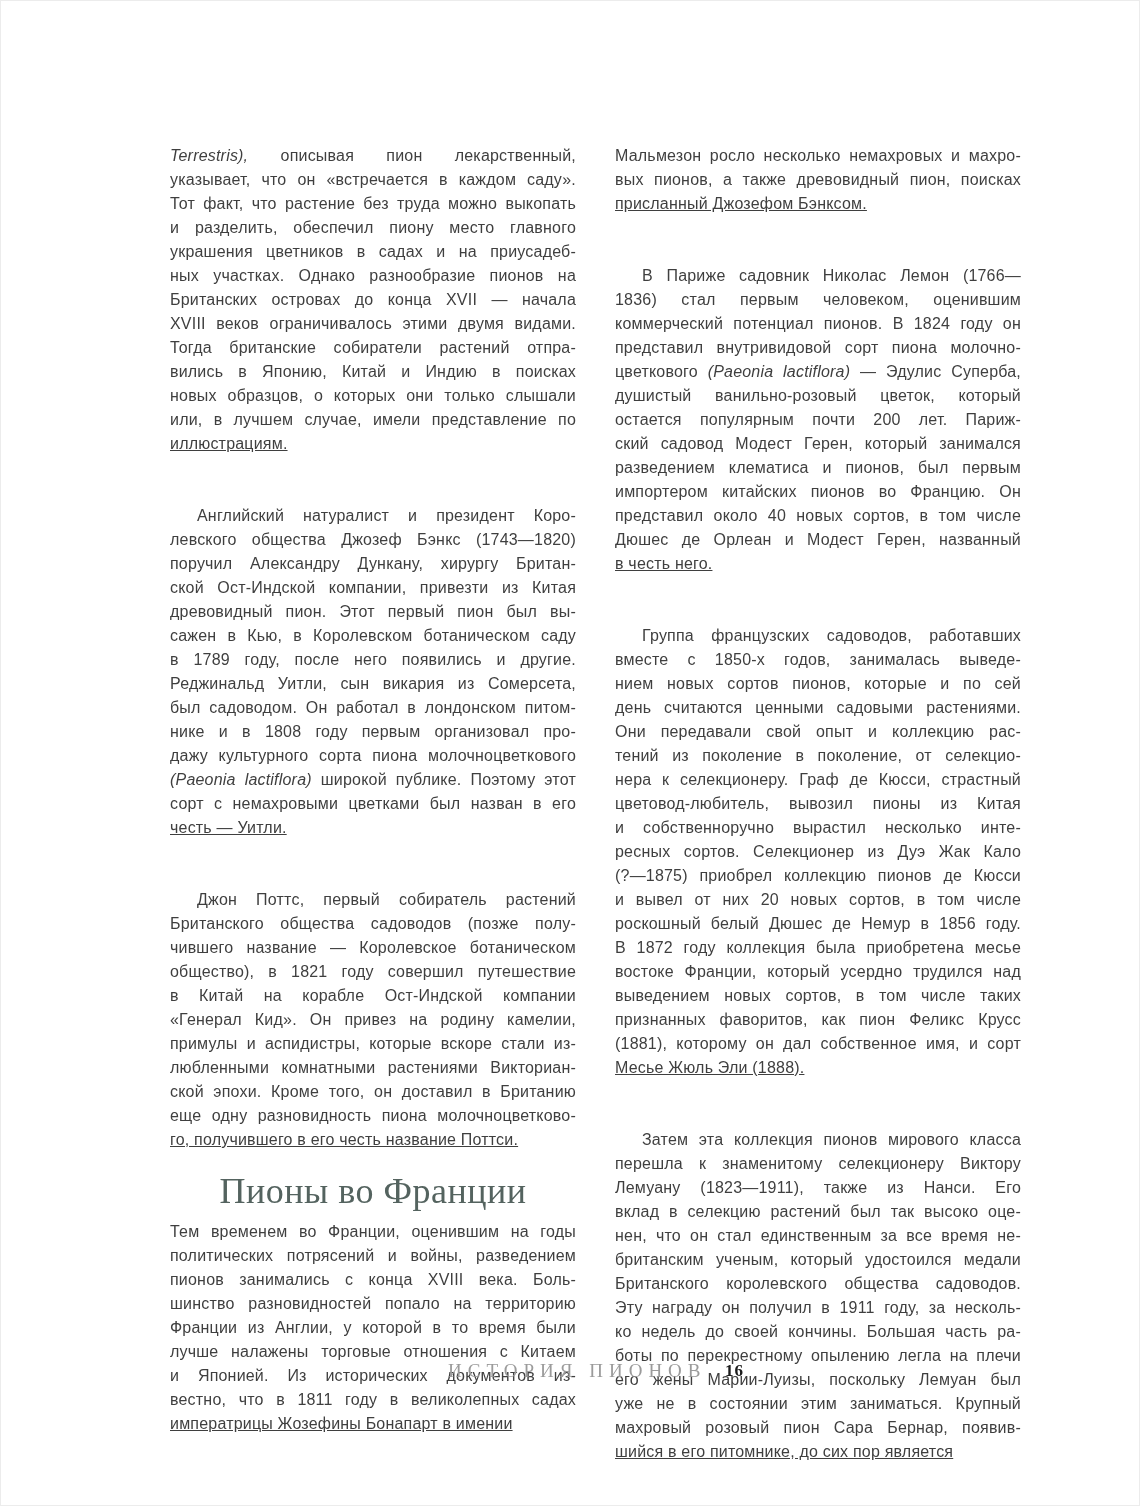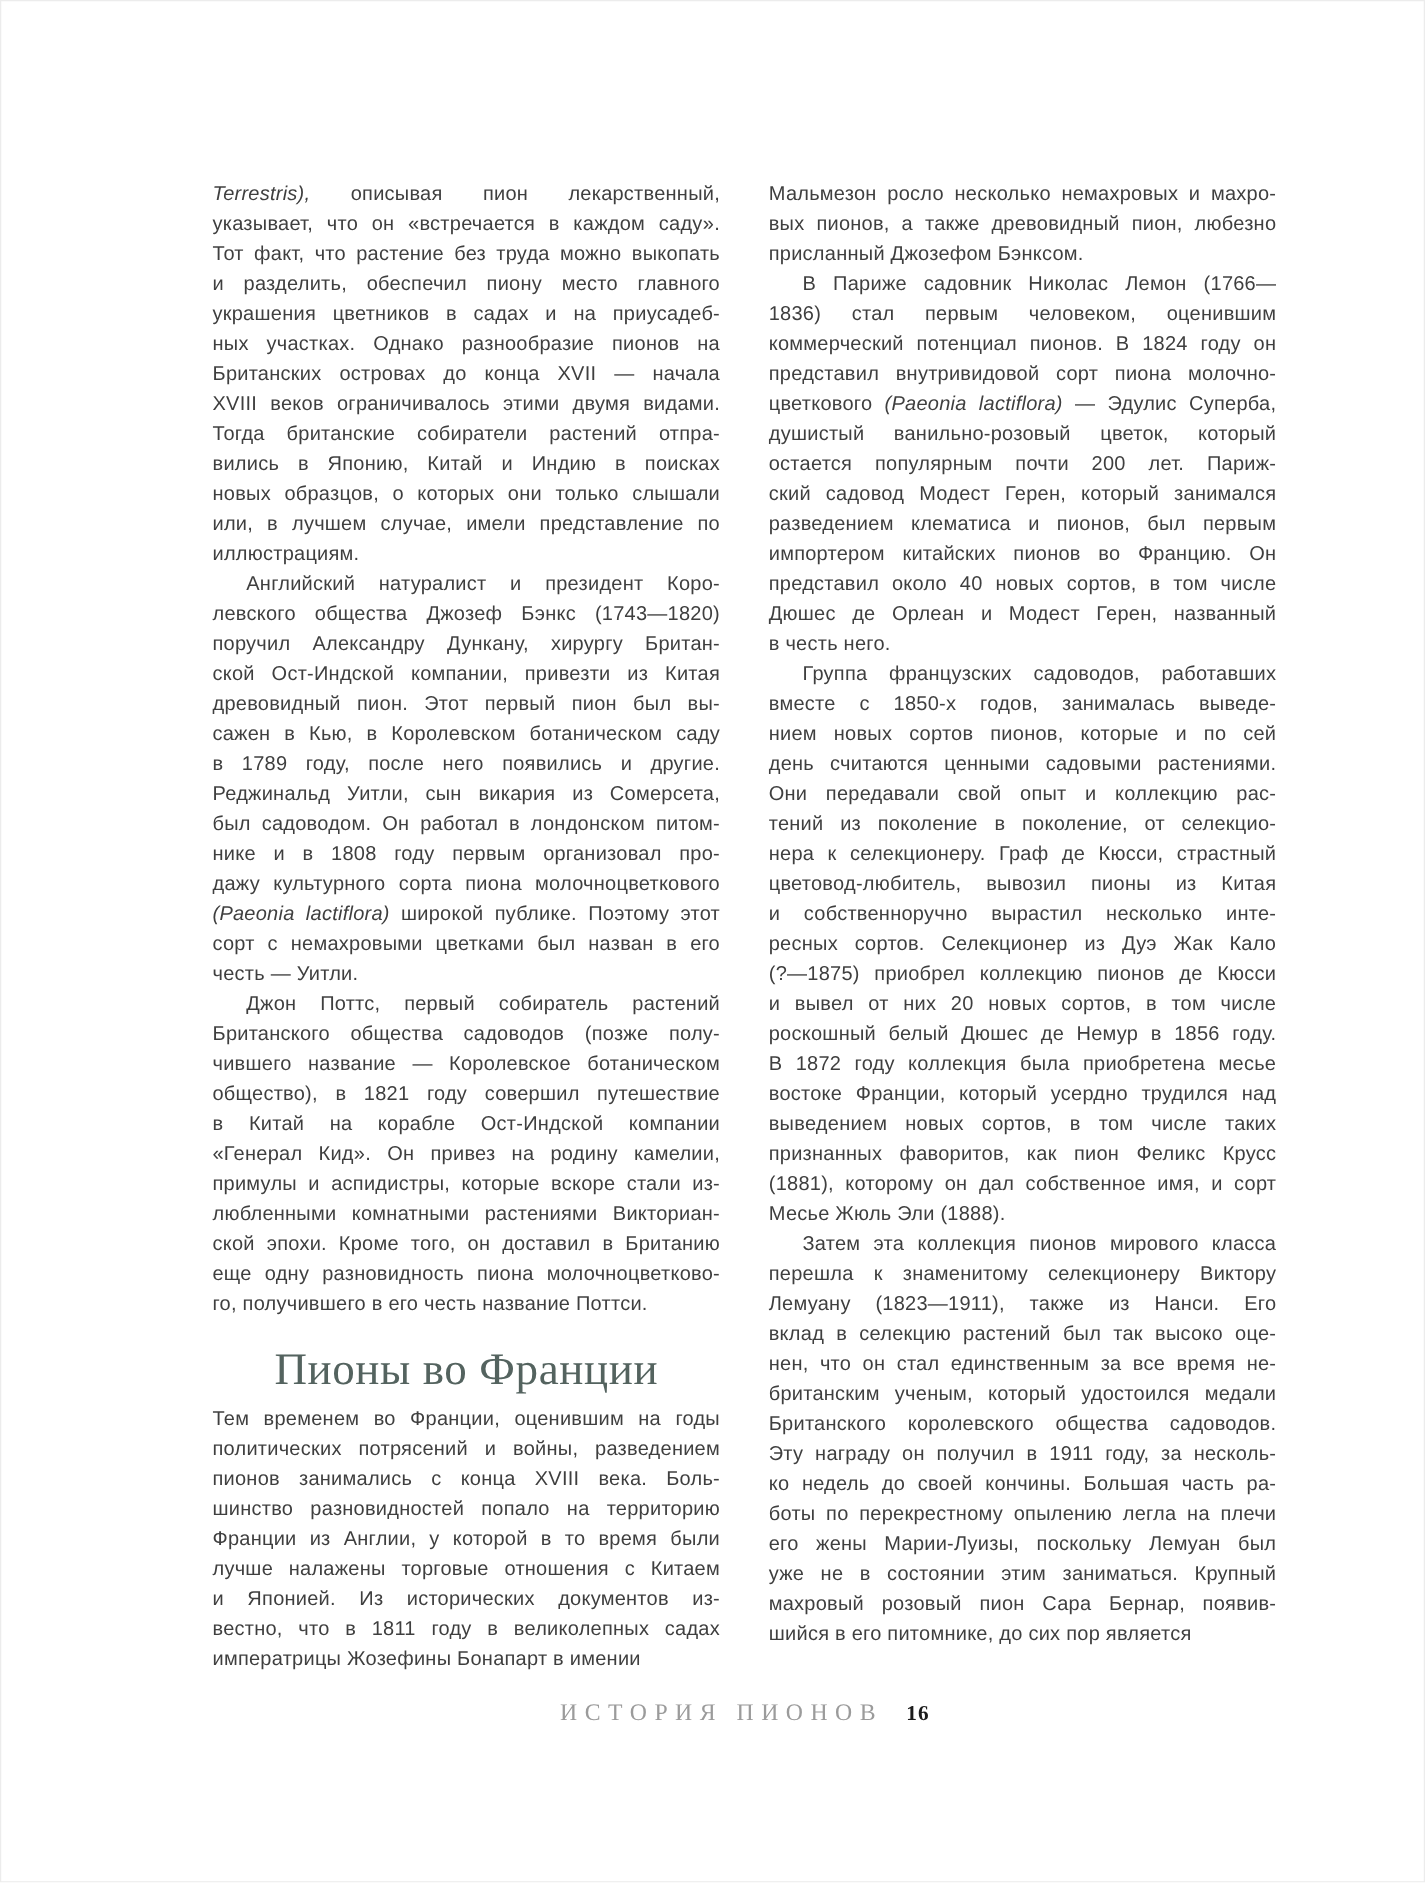--- a/index.html
+++ b/index.html
@@ -32,22 +32,22 @@
   .column { width: 406px; }
   .line {
     font-size: 16px;
     line-height: 24px;
     color: var(--body-text);
     letter-spacing: 0.2px;
     text-align: justify;
     text-align-last: justify;
     white-space: normal;
   }
-  .line.last { text-align-last: left; }
-  .para.indent .line:first-child { text-indent: 27px; }
+  .line.last { text-align-last: left; text-decoration: underline; }
+  .para.indent .line:first-child { text-indent: 27px; margin-top: 48px; }
   .it { font-style: italic; }
   .section-heading {
     font-family: "Liberation Serif", serif;
     font-weight: 400;
     font-size: 36px;
     line-height: 40px;
     letter-spacing: 0.5px;
     color: var(--heading);
     margin: 19px 0 9px 0;
     text-align: center;
@@ -134,21 +134,21 @@
           <div class="line">Франции из Англии, у которой в то время были</div>
           <div class="line">лучше налажены торговые отношения с Китаем</div>
           <div class="line">и Японией. Из исторических документов из-</div>
           <div class="line">вестно, что в 1811 году в великолепных садах</div>
           <div class="line last">императрицы Жозефины Бонапарт в имении</div>
         </div>
       </section>
     <section class="column">
         <div class="para">
           <div class="line">Мальмезон росло несколько немахровых и махро-</div>
-          <div class="line">вых пионов, а также древовидный пион, любезно</div>
+          <div class="line">вых пионов, а также древовидный пион, поисках</div>
           <div class="line last">присланный Джозефом Бэнксом.</div>
         </div>
         <div class="para indent">
           <div class="line">В Париже садовник Николас Лемон (1766—</div>
           <div class="line">1836) стал первым человеком, оценившим</div>
           <div class="line">коммерческий потенциал пионов. В 1824 году он</div>
           <div class="line">представил внутривидовой сорт пиона молочно-</div>
           <div class="line"><span>цветкового </span><span class="it">(Paeonia lactiflora)</span><span> — Эдулис Суперба,</span></div>
           <div class="line">душистый ванильно-розовый цветок, который</div>
           <div class="line">остается популярным почти 200 лет. Париж-</div>

